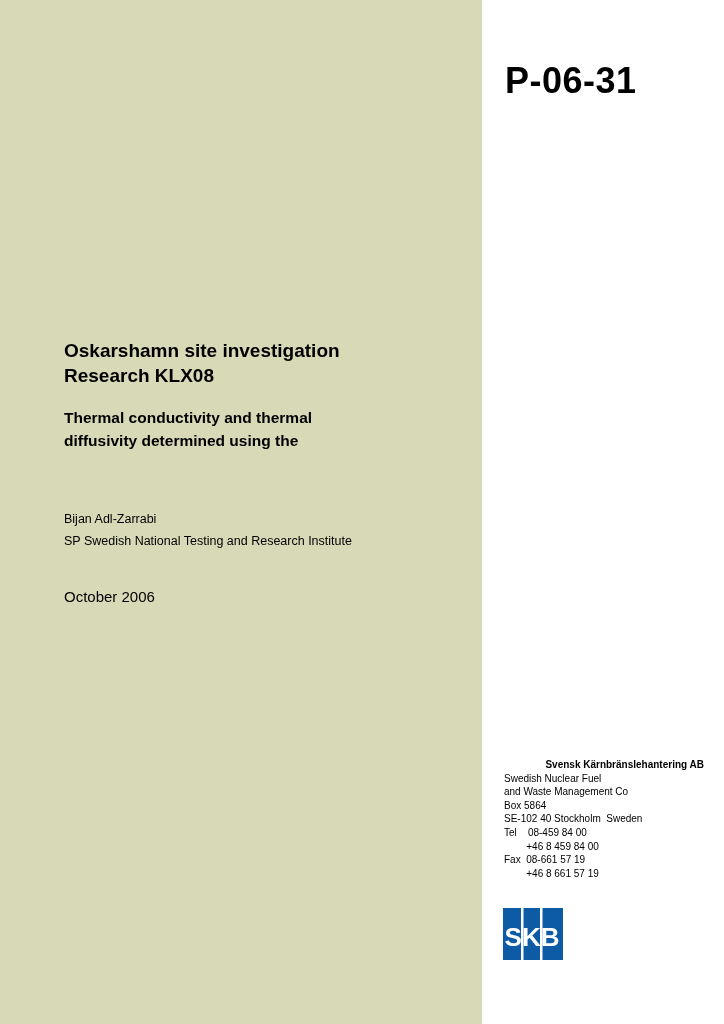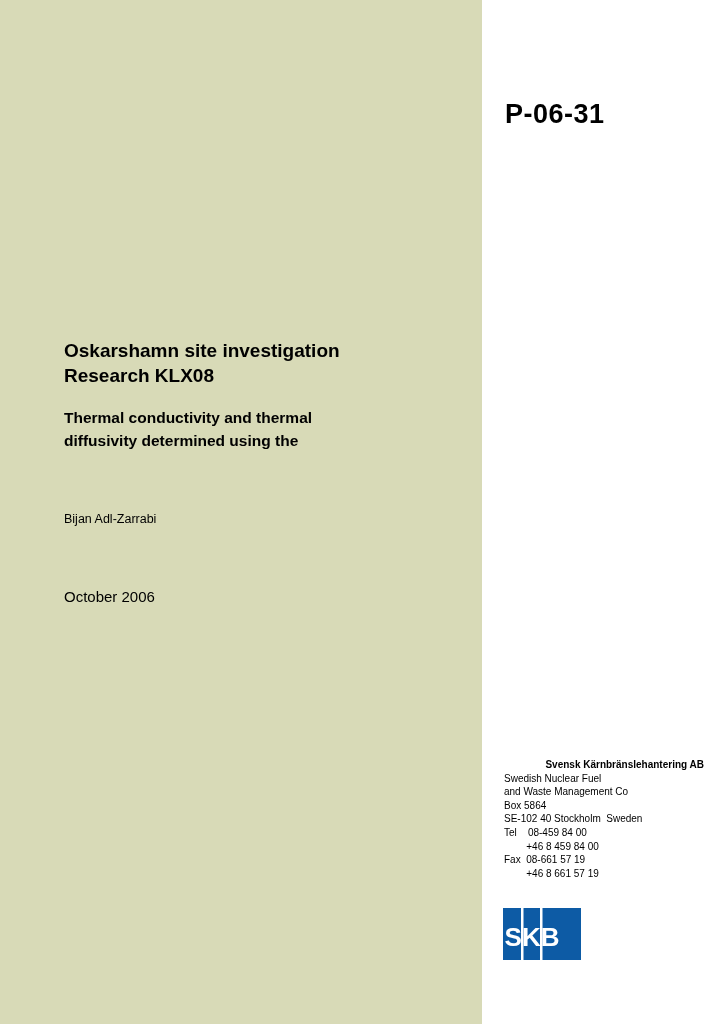--- a/index.html
+++ b/index.html
@@ -24,25 +24,24 @@
     left: 0;
     top: 0;
     width: 482px;
     height: 1024px;
     background: #d8dab7;
   }
   .report-number {
     position: absolute;
     left: 505px;
     top: 60px;
-    font-size: 27px;
+    font-size: 36px;
     font-weight: bold;
     letter-spacing: 0.5px;
     color: #000000;
-    margin-top: 39px;
   }
   .title-block {
     position: absolute;
     left: 64px;
     top: 338px;
     width: 400px;
   }
   .title-main {
     font-size: 19px;
     font-weight: bold;
@@ -88,21 +87,21 @@
     margin-bottom: 0px;
     text-align: right;
   }
   .publisher .line {
     white-space: pre;
   }
   .logo {
     position: absolute;
     left: 503px;
     top: 908px;
-    width: 78px;
+    width: 60px;
     height: 52px;
     background: #0d5ba5;
   }
   .logo svg {
     display: block;
   }
 </style>
 </head>
 <body>
 
@@ -118,20 +117,21 @@
       <div>Research KLX08</div>
     </div>
     <div class="title-sub">
       <div>Thermal conductivity and thermal</div>
       <div>diffusivity determined using the</div>
     </div>
   </div>
 
   <div class="author-block">
     <div>Bijan Adl-Zarrabi</div>
+    <div>SP Swedish National Testing and Research Institute</div>
   </div>
 
   <div class="date-block">October 2006</div>
 
   <div class="publisher">
     <div class="org">Svensk Kärnbränslehantering AB</div>
     <div class="line">Swedish Nuclear Fuel</div>
     <div class="line">and Waste Management Co</div>
     <div class="line">Box 5864</div>
     <div class="line">SE-102 40 Stockholm  Sweden</div>

